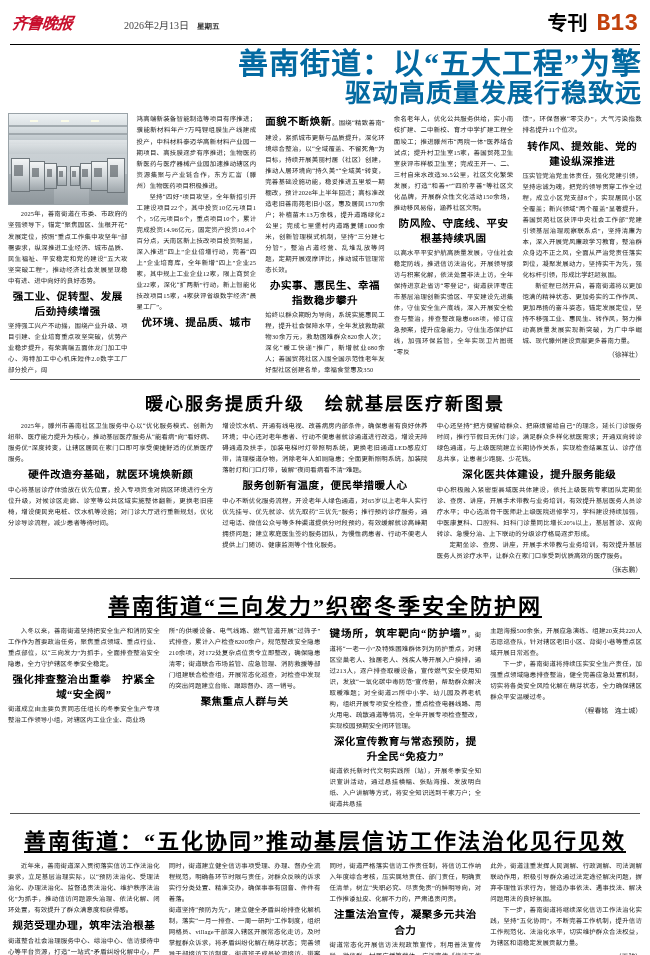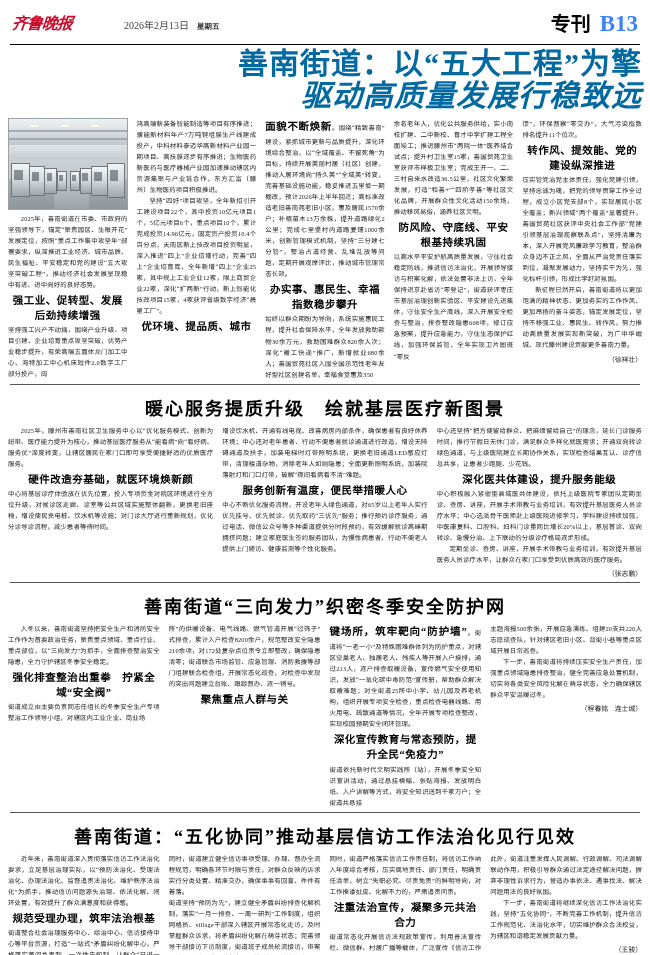--- a/index.html
+++ b/index.html
@@ -66,22 +66,22 @@
   }
   .mast-section {
     font-size: 20px;
     font-weight: bold;
     color: #000;
     font-family: "Liberation Serif", serif;
   }
   .mast-page {
     font-size: 23px;
     font-weight: bold;
-    color: #3b82f6;
-    font-family: Liberation Serif, serif;
+    color: #c2410c;
+    font-family: Liberation Mono, monospace;
     letter-spacing: 0px;
   }
   .mast-rule {
     border: none;
     border-top: 1.5px solid #000;
     margin: 0 2px 0 2px;
   }
 
   
   .article { position: relative; }
@@ -94,32 +94,32 @@
   .headline-main {
     text-align: right;
     font-weight: bold;
     line-height: 1.08;
     color: #0369a1;
     font-family: "Liberation Serif", "DejaVu Serif", serif;
     letter-spacing: 1px;
     padding: 3px 0 5px;
   }
   .headline-main .l1 { font-size: 30px; display: block; }
-  .headline-main .l2 { font-size: 30px; display: block; font-style: italic; }
+  .headline-main .l2 { font-size: 26px; display: block; }
 
   .headline-sub {
     text-align: center;
     font-weight: bold;
     font-size: 18px;
     letter-spacing: 2px;
     padding: 5px 0 5px;
     color: #000;
     font-family: "Liberation Serif", "DejaVu Serif", serif;
   }
-  .headline-sub.s2 { font-size: 18px; }
+  .headline-sub.s2 { font-size: 22px; text-decoration: underline; }
 
   
   .cols {
     display: flex;
     gap: 9px;
     align-items: flex-start;
   }
   .col {
     flex: 1 1 0;
     min-width: 0;

